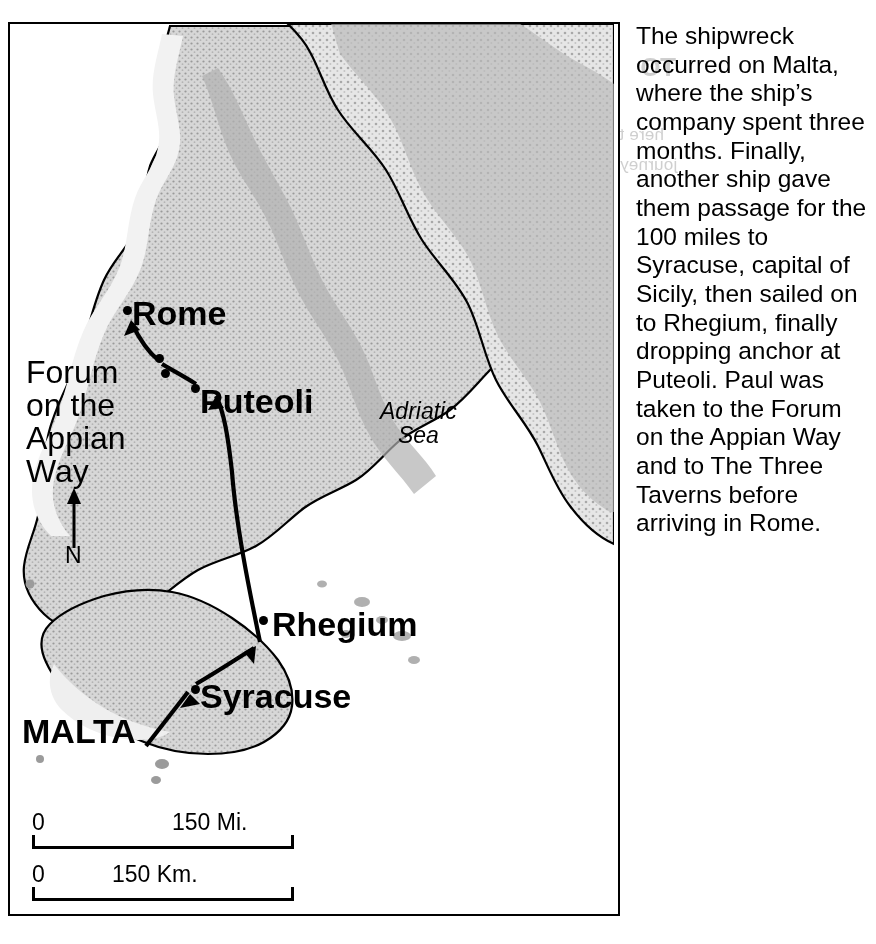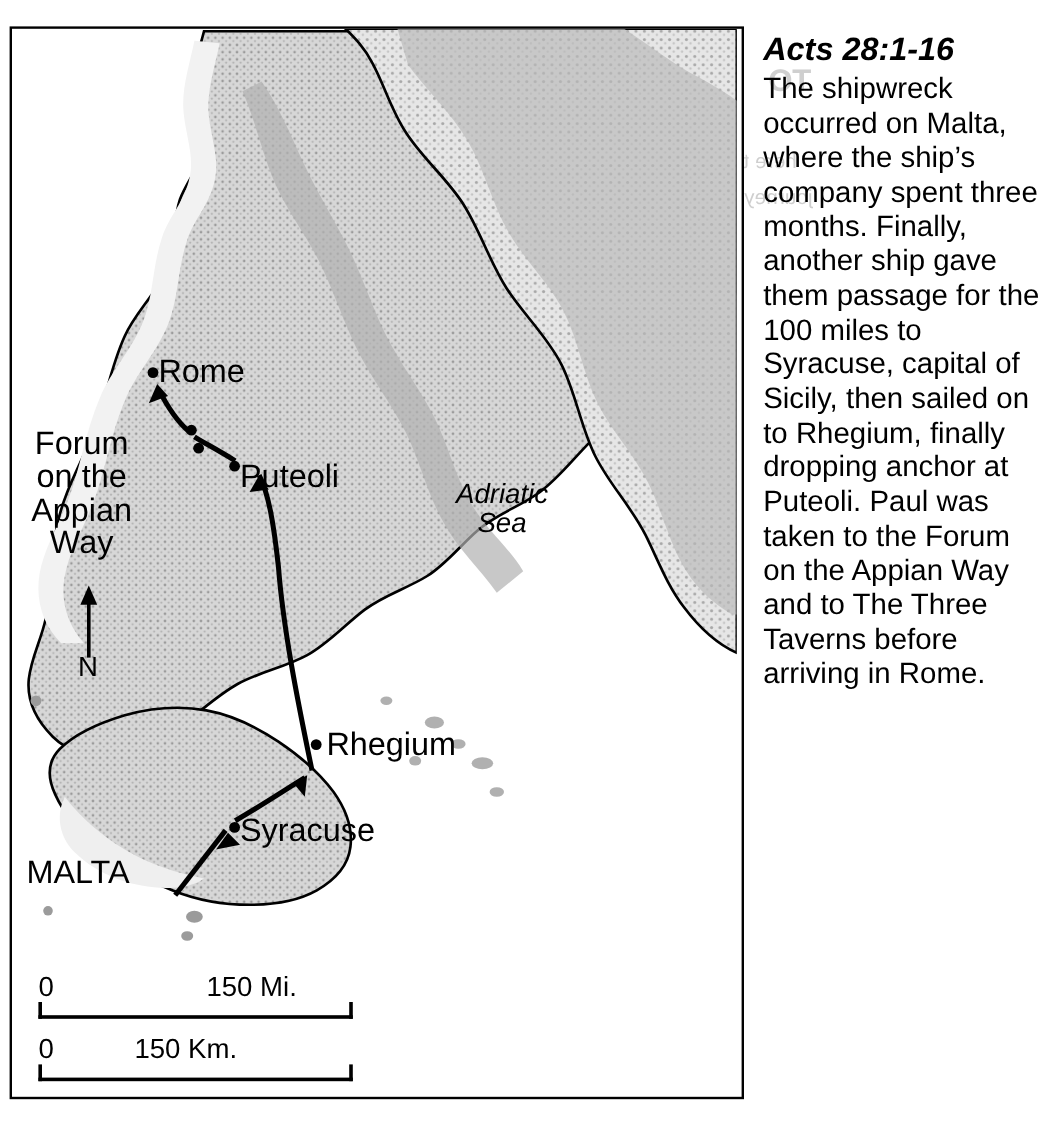--- a/index.html
+++ b/index.html
@@ -61,22 +61,22 @@
     display: block;
   }
 
   .map-label {
     position: absolute;
     font-family: "Liberation Sans", sans-serif;
     color: #000;
     white-space: pre;
     line-height: 1.03;
   }
-  .lbl-city { font-size: 27px; }
-  .lbl-big  { font-size: 27px; text-align: center; }
+  .lbl-city { font-size: 34px; font-weight: bold; }
+  .lbl-big  { font-size: 32px; }
   .lbl-sea  { font-size: 23px; font-style: italic; text-align: center; }
   .lbl-n    { font-size: 23px; }
 
   .city-dot {
     position: absolute;
     width: 9px;
     height: 9px;
     background: #000;
     border-radius: 50%;
   }
@@ -390,17 +390,16 @@
           <span style="left:0;">0</span>
           <span style="left:80px;">150 Km.</span>
         </div>
         <div class="scale-line"></div>
       </div>
     </div>
 
   </div>
 
   <div id="text-panel">
-    <div id="article-reference">Acts 28:1-16</div>
     <p id="article-body">The shipwreck occurred on Malta, where the ship’s company spent three months. Finally, another ship gave them passage for the 100 miles to Syracuse, capital of Sicily, then sailed on to Rhegium, finally dropping anchor at Puteoli. Paul was taken to the Forum on the Appian Way and to The Three Taverns before arriving in Rome.</p>
   </div>
 
 </div>
 
 </body></html>

